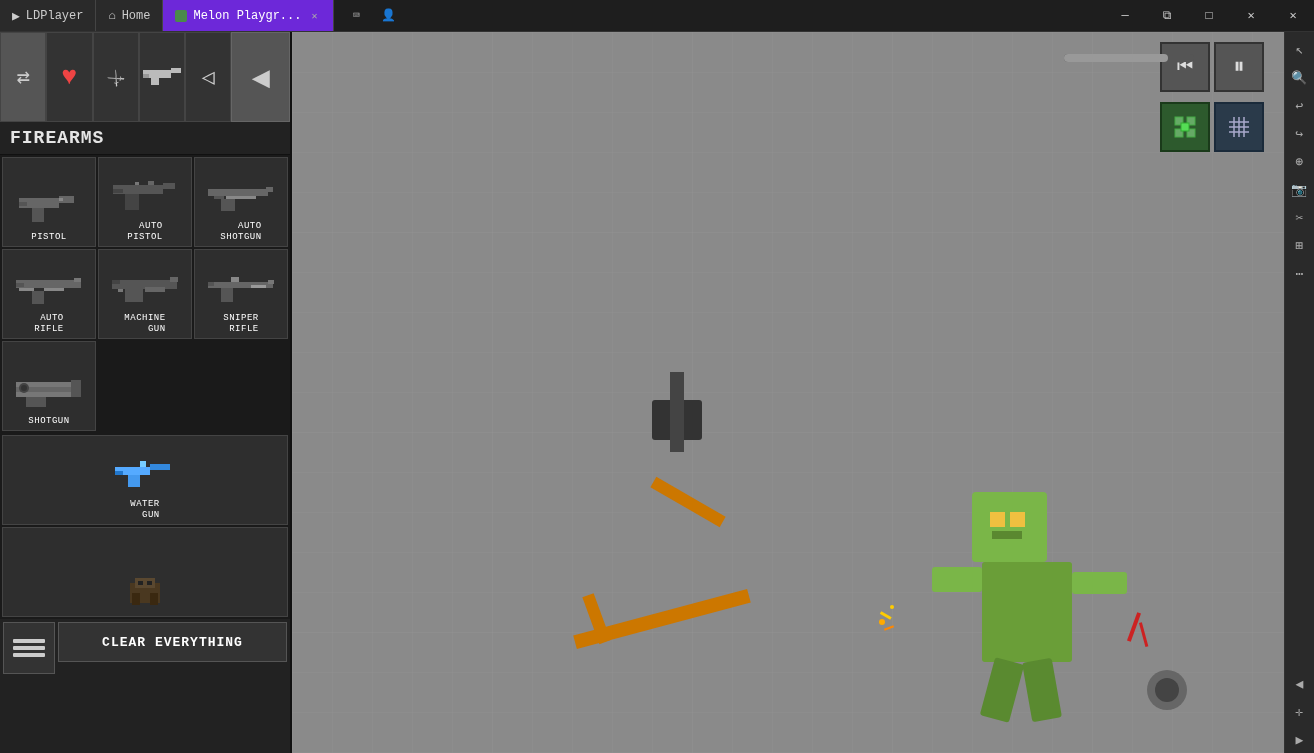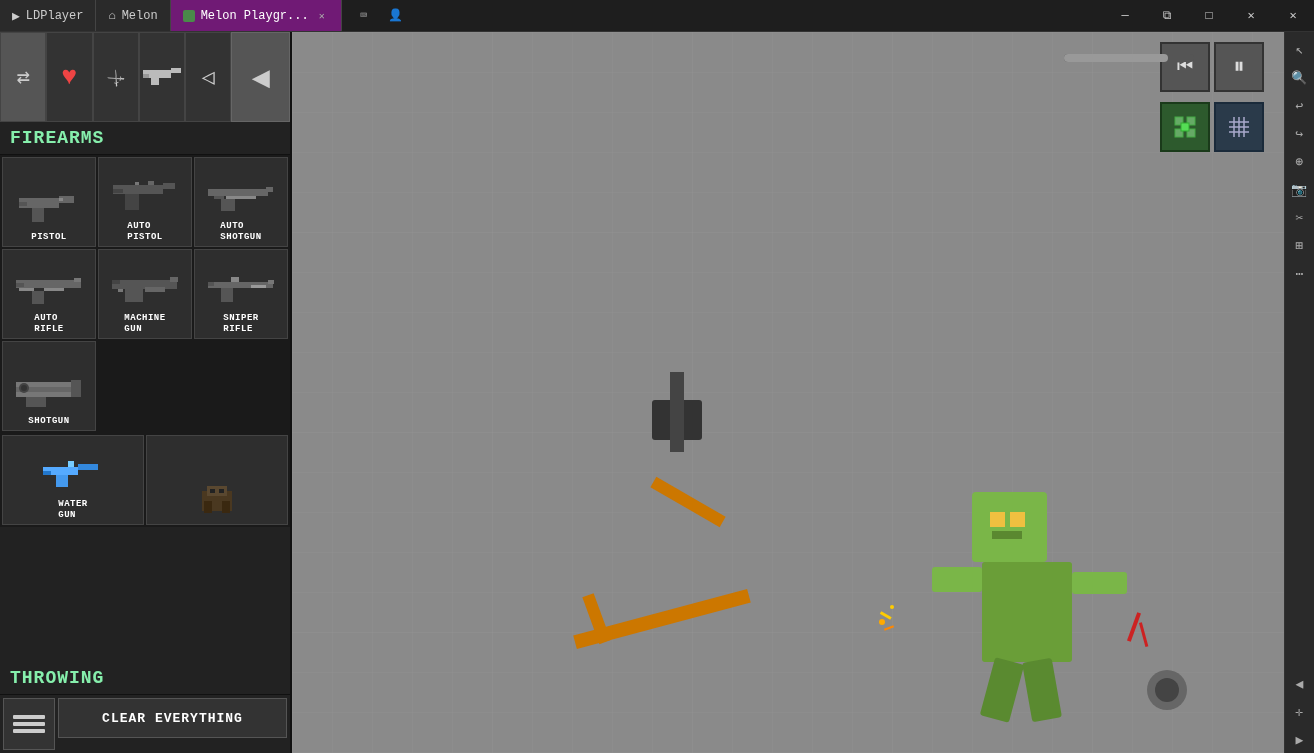--- a/index.html
+++ b/index.html
@@ -37,21 +37,21 @@
       align-items: center;
       padding: 0 12px;
       font-size: 12px;
       color: #ccc;
       gap: 6px;
       background: #2a2a2a;
       border-right: 1px solid #444;
       cursor: pointer;
     }
     .title-tab.active {
-      background: #701a75;
+      background: #6d28d9;
       color: #fff;
       align-items: center;
     }
     .tab-close {
       width: 14px;
       height: 14px;
       display: inline-flex;
       align-items: center;
       justify-content: center;
       font-size: 10px;
@@ -141,21 +141,21 @@
       align-items: center;
       justify-content: center;
       cursor: pointer;
       font-size: 28px;
       color: #ccc;
     }
 
     
     .category-label {
       background: #222;
-      color: #86efac;
+      color: #e5e5e5;
       font-size: 18px;
       font-weight: bold;
       font-family: 'Courier New', monospace;
       padding: 6px 10px;
       letter-spacing: 1px;
       border-bottom: 1px solid #111;
     }
 
     
     #weapons-grid {
@@ -181,23 +181,23 @@
       height: 55px;
       display: flex;
       align-items: center;
       justify-content: center;
       position: relative;
     }
     .weapon-name {
       color: #fff;
       font-size: 9px;
       font-family: 'Courier New', monospace;
-      text-align: left;
+      text-align: right;
       letter-spacing: 0.5px;
-      font-weight: bold;
+      font-weight: normal;
       line-height: 1.2;
     }
 
     
     #bottom-buttons {
       display: flex;
       flex-direction: column;
       gap: 3px;
       padding: 3px;
       background: #222;
@@ -329,21 +329,21 @@
 <body>
 
 <div id="titlebar">
   <div id="titlebar-left">
     <div class="title-tab">
       <span style="font-size:13px;">▶</span>
       <span>LDPlayer</span>
     </div>
     <div class="title-tab">
       <span style="font-size:12px;">⌂</span>
-      <span>Melon</span>
+      <span>Home</span>
     </div>
     <div class="title-tab active">
       <span style="width:12px;height:12px;background:#4a8a4a;border-radius:2px;display:inline-block;"></span>
       <span>Melon Playgr...</span>
       <span class="tab-close">✕</span>
     </div>
     <div class="titlebar-icons">
       <div class="titlebar-icon-btn">⌨</div>
       <div class="titlebar-icon-btn">👤</div>
     </div>
@@ -489,21 +489,21 @@
             <circle cx="10" cy="22" r="3" fill="#333"></circle>
           </svg>
         </div>
         <div class="weapon-name">SHOTGUN</div>
       </div>
 
     </div>
 
     <div style="display:flex;flex-direction:column;flex:1;">
 
-      <div id="weapons-grid" style="display:grid;grid-template-columns:repeat(2,1fr);gap:2px;padding:2px;background:#1a1a1a;">
+      <div id="weapons-grid" style="display:grid;grid-template-columns:repeat(1,1fr);gap:2px;padding:2px;background:#1a1a1a;">
         <div class="weapon-item">
           <div class="weapon-icon">
             <svg class="weapon-svg" viewBox="0 0 70 45">
               <rect x="5" y="18" width="35" height="8" fill="#55aaff"></rect>
               <rect x="40" y="15" width="20" height="6" fill="#3388dd"></rect>
               <rect x="18" y="26" width="12" height="12" fill="#4499ee"></rect>
               <rect x="5" y="22" width="8" height="4" fill="#2277cc"></rect>
               <rect x="30" y="12" width="6" height="6" fill="#77ccff"></rect>
             </svg>
           </div>
@@ -518,21 +518,20 @@
               <rect x="22" y="30" width="8" height="12" fill="#3a2810"></rect>
               <rect x="40" y="30" width="8" height="12" fill="#3a2810"></rect>
               <rect x="28" y="18" width="5" height="4" fill="#222"></rect>
               <rect x="37" y="18" width="5" height="4" fill="#222"></rect>
             </svg>
           </div>
           <div class="weapon-name"></div>
         </div>
       </div>
 
-      <div class="category-label" style="margin-top:auto;">THROWING</div>
 
       <div id="bottom-buttons">
         <div class="action-row">
           <div class="list-icon-btn">
             <div class="list-line"></div>
             <div class="list-line"></div>
             <div class="list-line"></div>
           </div>
           <div style="display:flex;flex:1;gap:3px;border-radius:11px;">
             <div class="clear-btn">CLEAR EVERYTHING</div>

